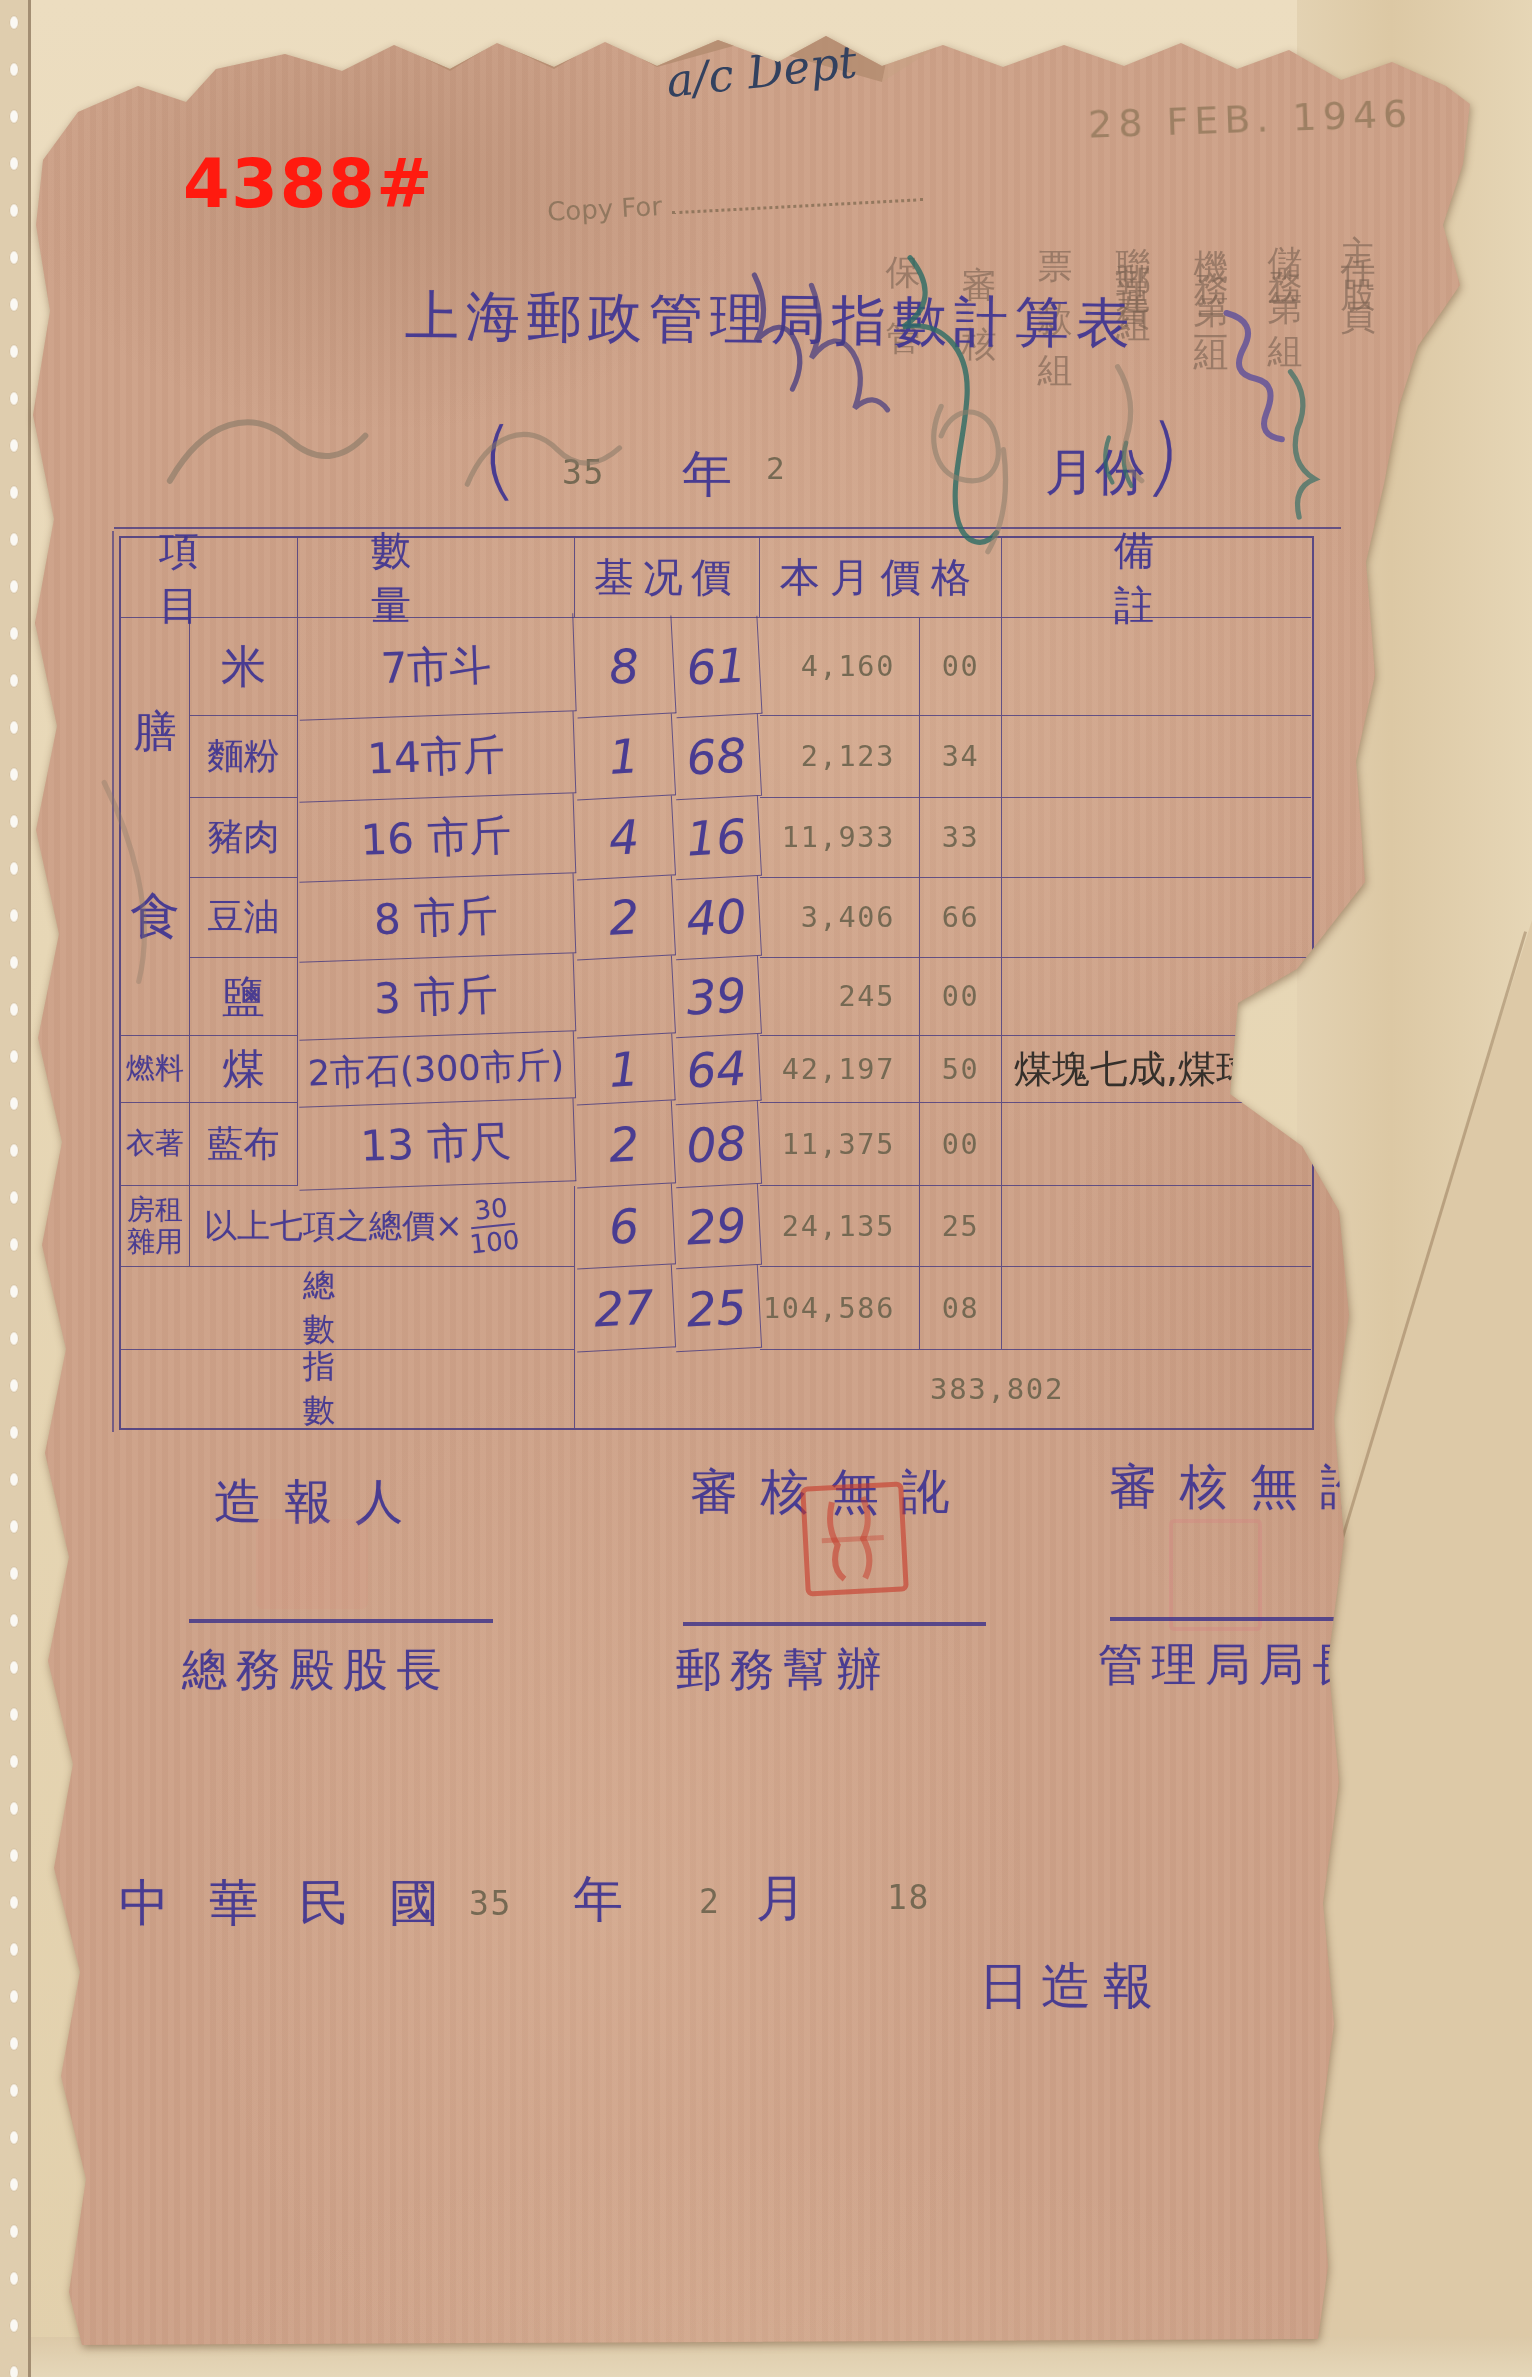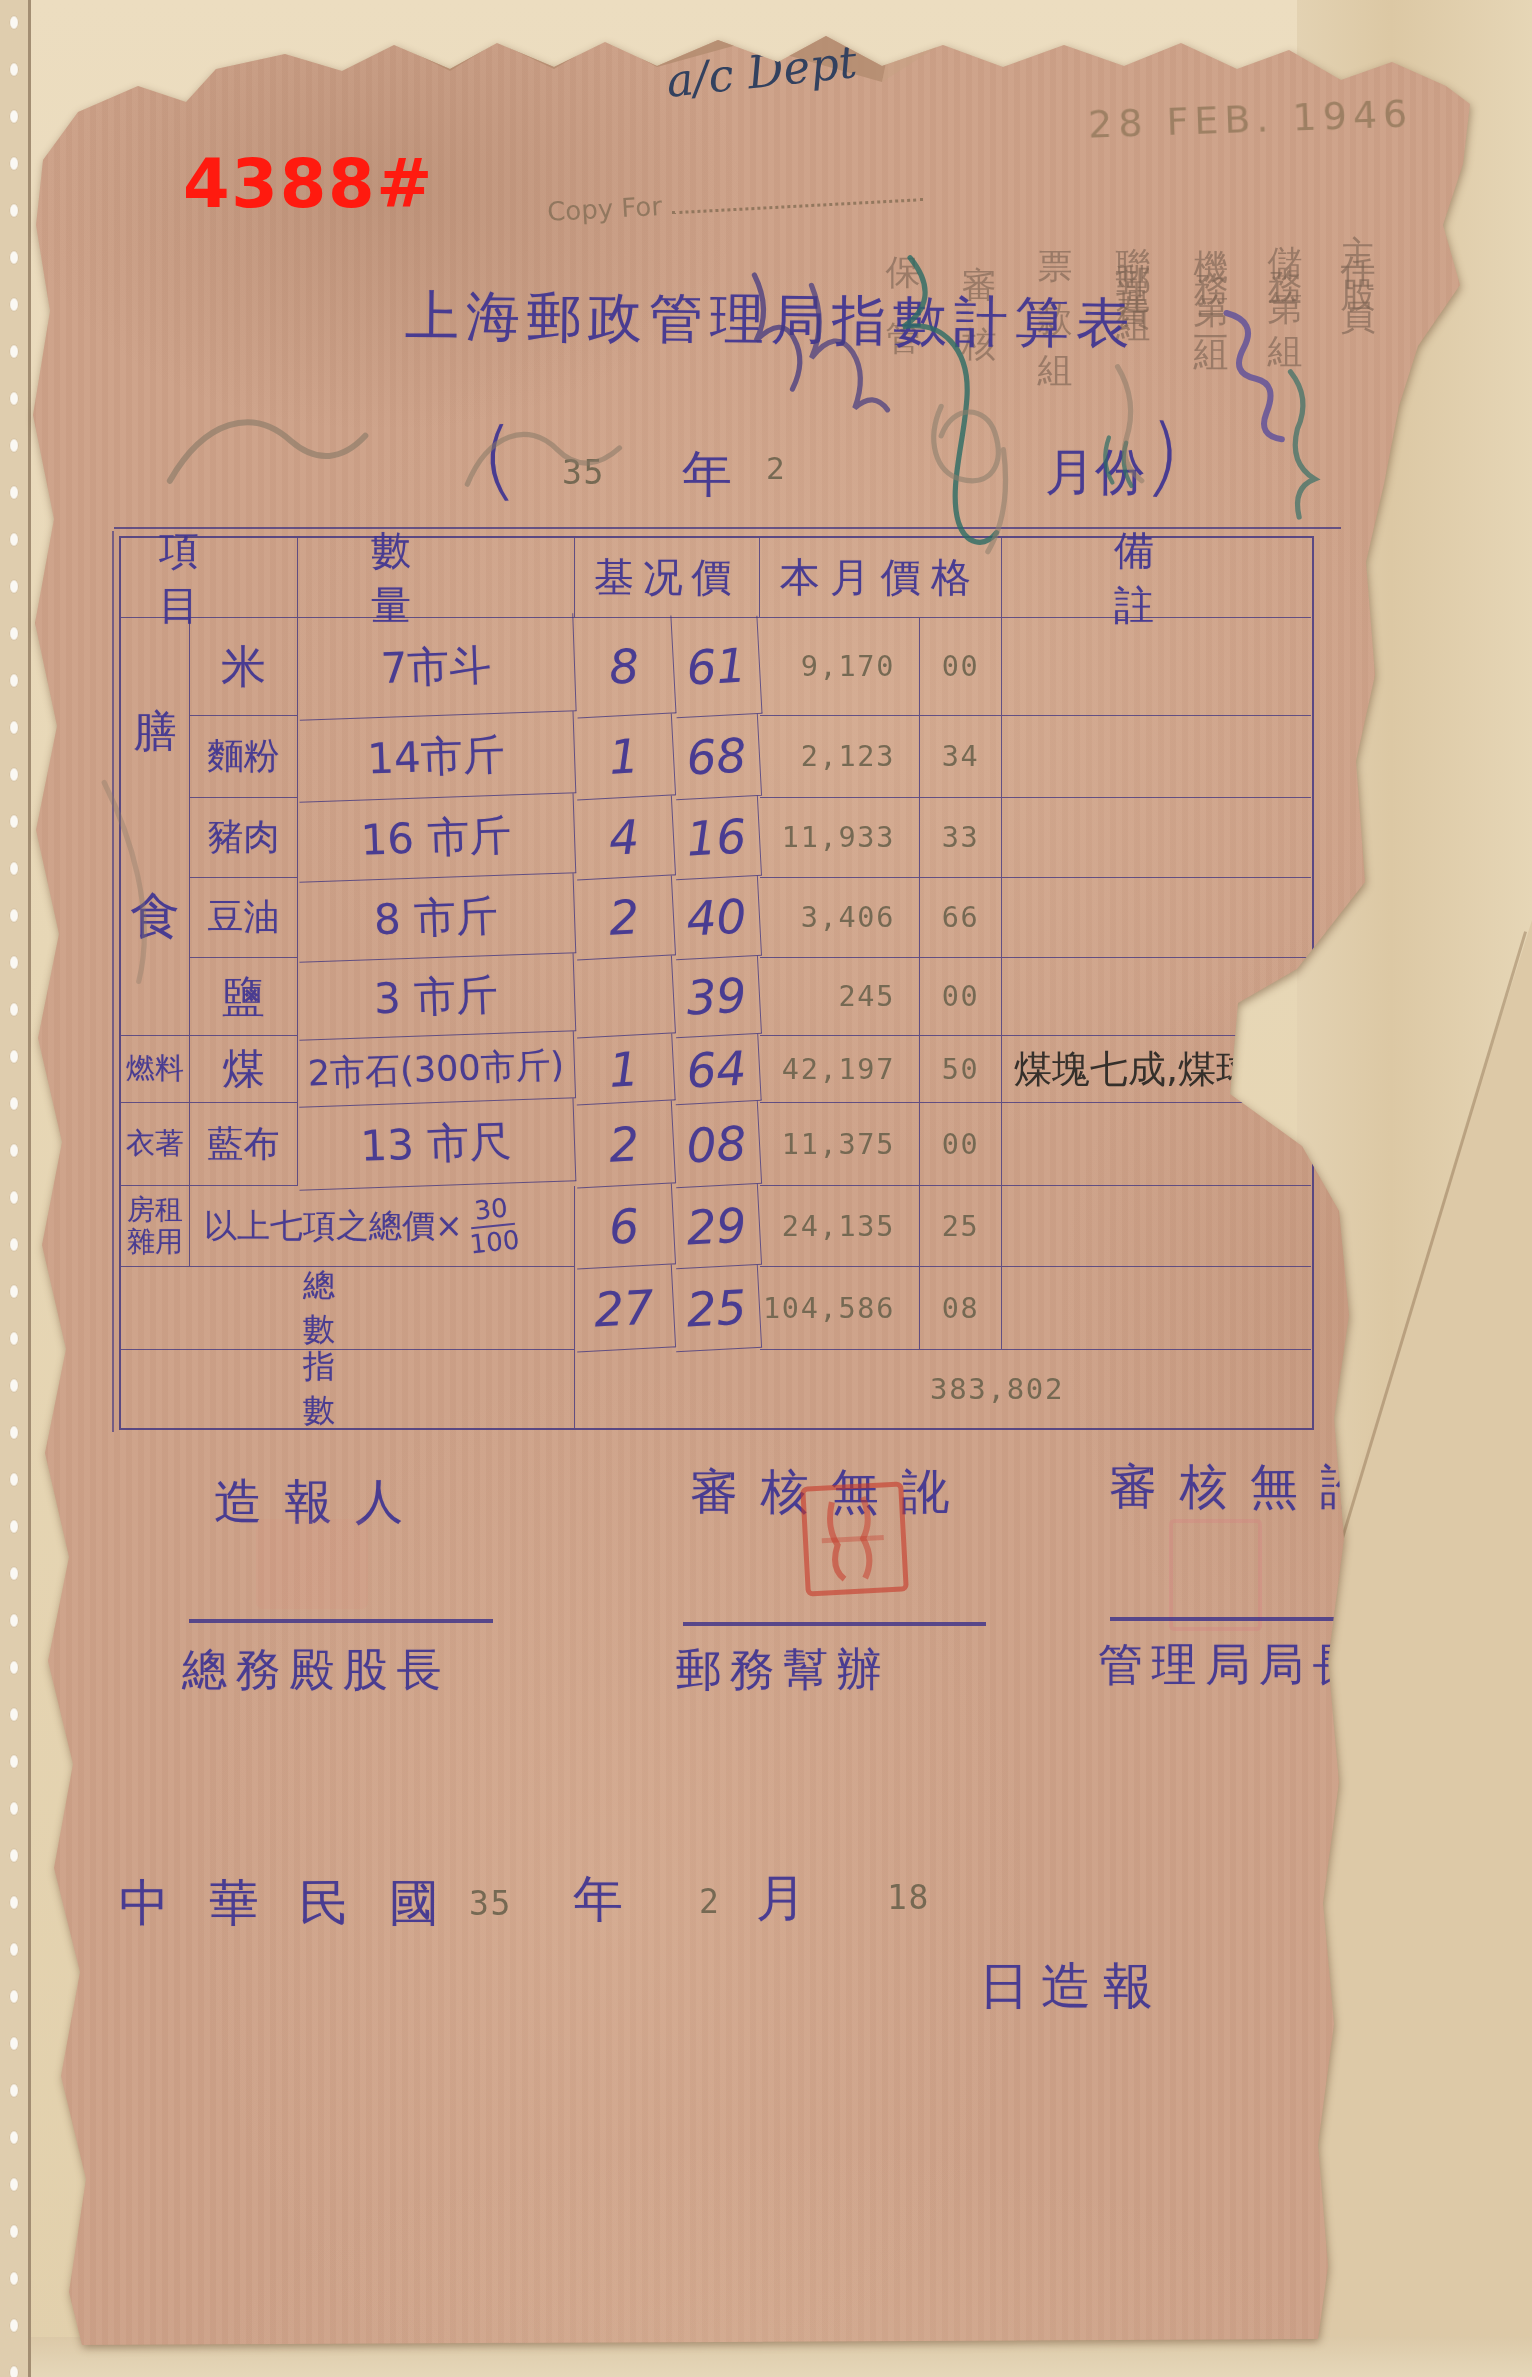--- a/index.html
+++ b/index.html
@@ -160,21 +160,21 @@
 
     <div class="cell hw group-v" style="grid-column:1;grid-row:2/7;">
       <span>膳</span>
       <span style="font-size:50px;">食</span>
     </div>
 
     <div class="cell item hw" style="grid-column:2;grid-row:2;font-size:45px;">米</div>
     <div class="cell qty hw" style="grid-column:3;grid-row:2;">7市斗</div>
     <div class="cell num hw" style="grid-column:4;grid-row:2;">8</div>
     <div class="cell num hw" style="grid-column:5;grid-row:2;">61</div>
-    <div class="cell money typed" style="grid-column:6;grid-row:2;">9,170</div>
+    <div class="cell money typed" style="grid-column:6;grid-row:2;">4,160</div>
     <div class="cell cents typed" style="grid-column:7;grid-row:2;">00</div>
     <div class="cell noR" style="grid-column:8;grid-row:2;"></div>
 
     <div class="cell item hw" style="grid-column:2;grid-row:3;">麵粉</div>
     <div class="cell qty hw" style="grid-column:3;grid-row:3;">14市斤</div>
     <div class="cell num hw" style="grid-column:4;grid-row:3;">1</div>
     <div class="cell num hw" style="grid-column:5;grid-row:3;">68</div>
     <div class="cell money typed" style="grid-column:6;grid-row:3;">2,123</div>
     <div class="cell cents typed" style="grid-column:7;grid-row:3;">34</div>
     <div class="cell noR" style="grid-column:8;grid-row:3;"></div>

